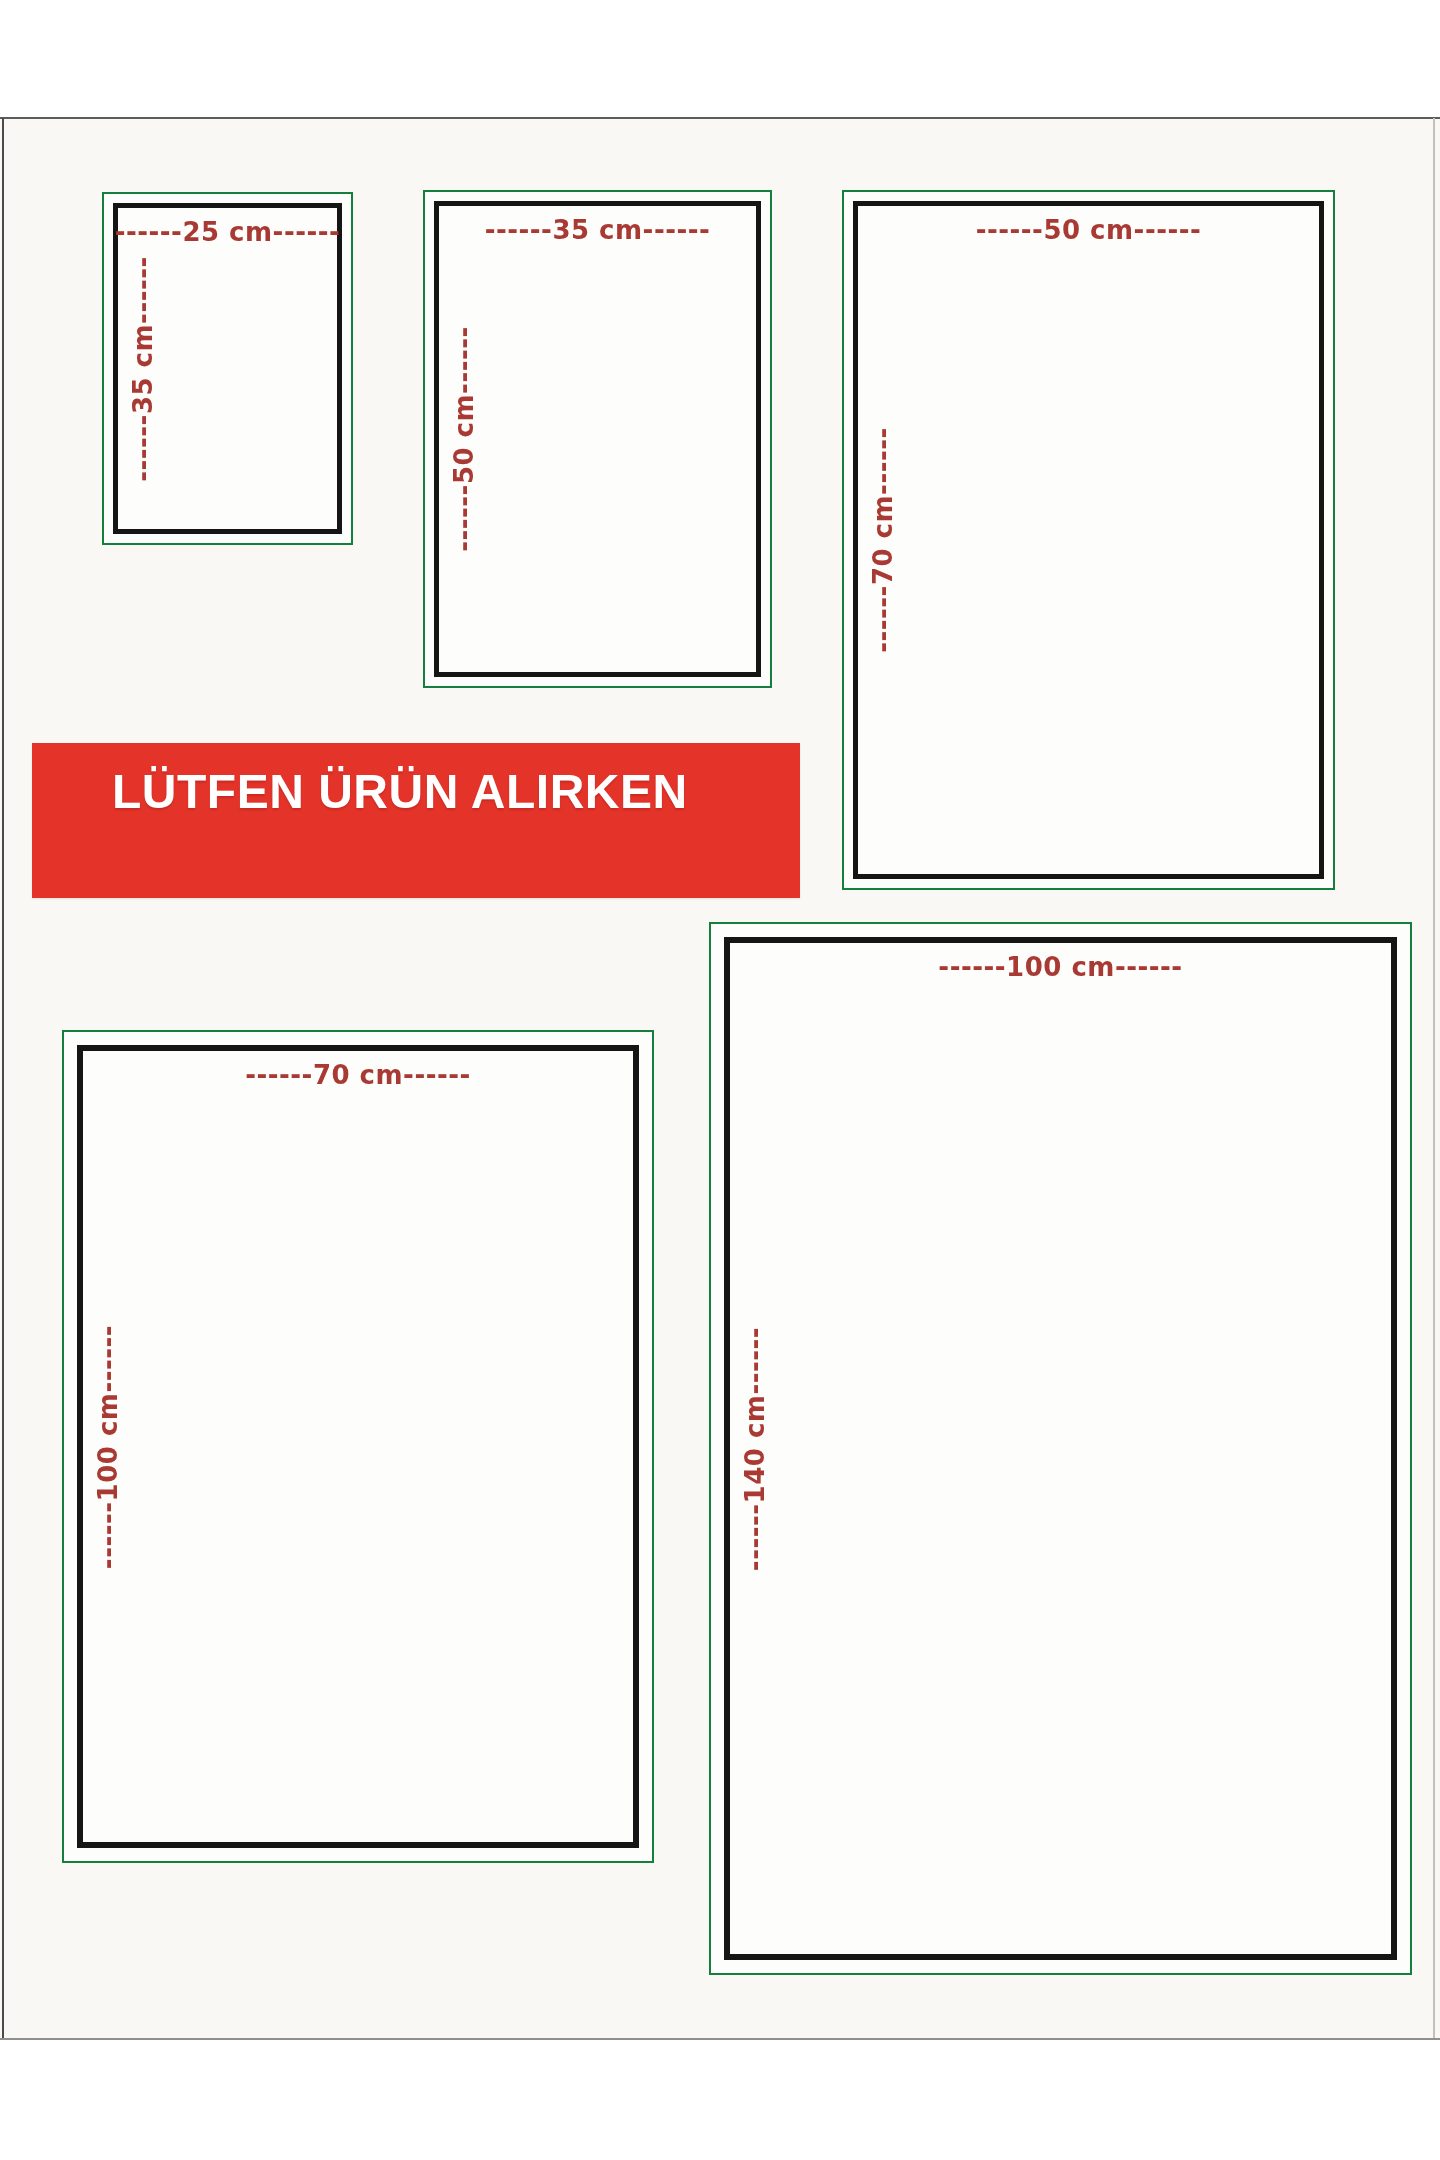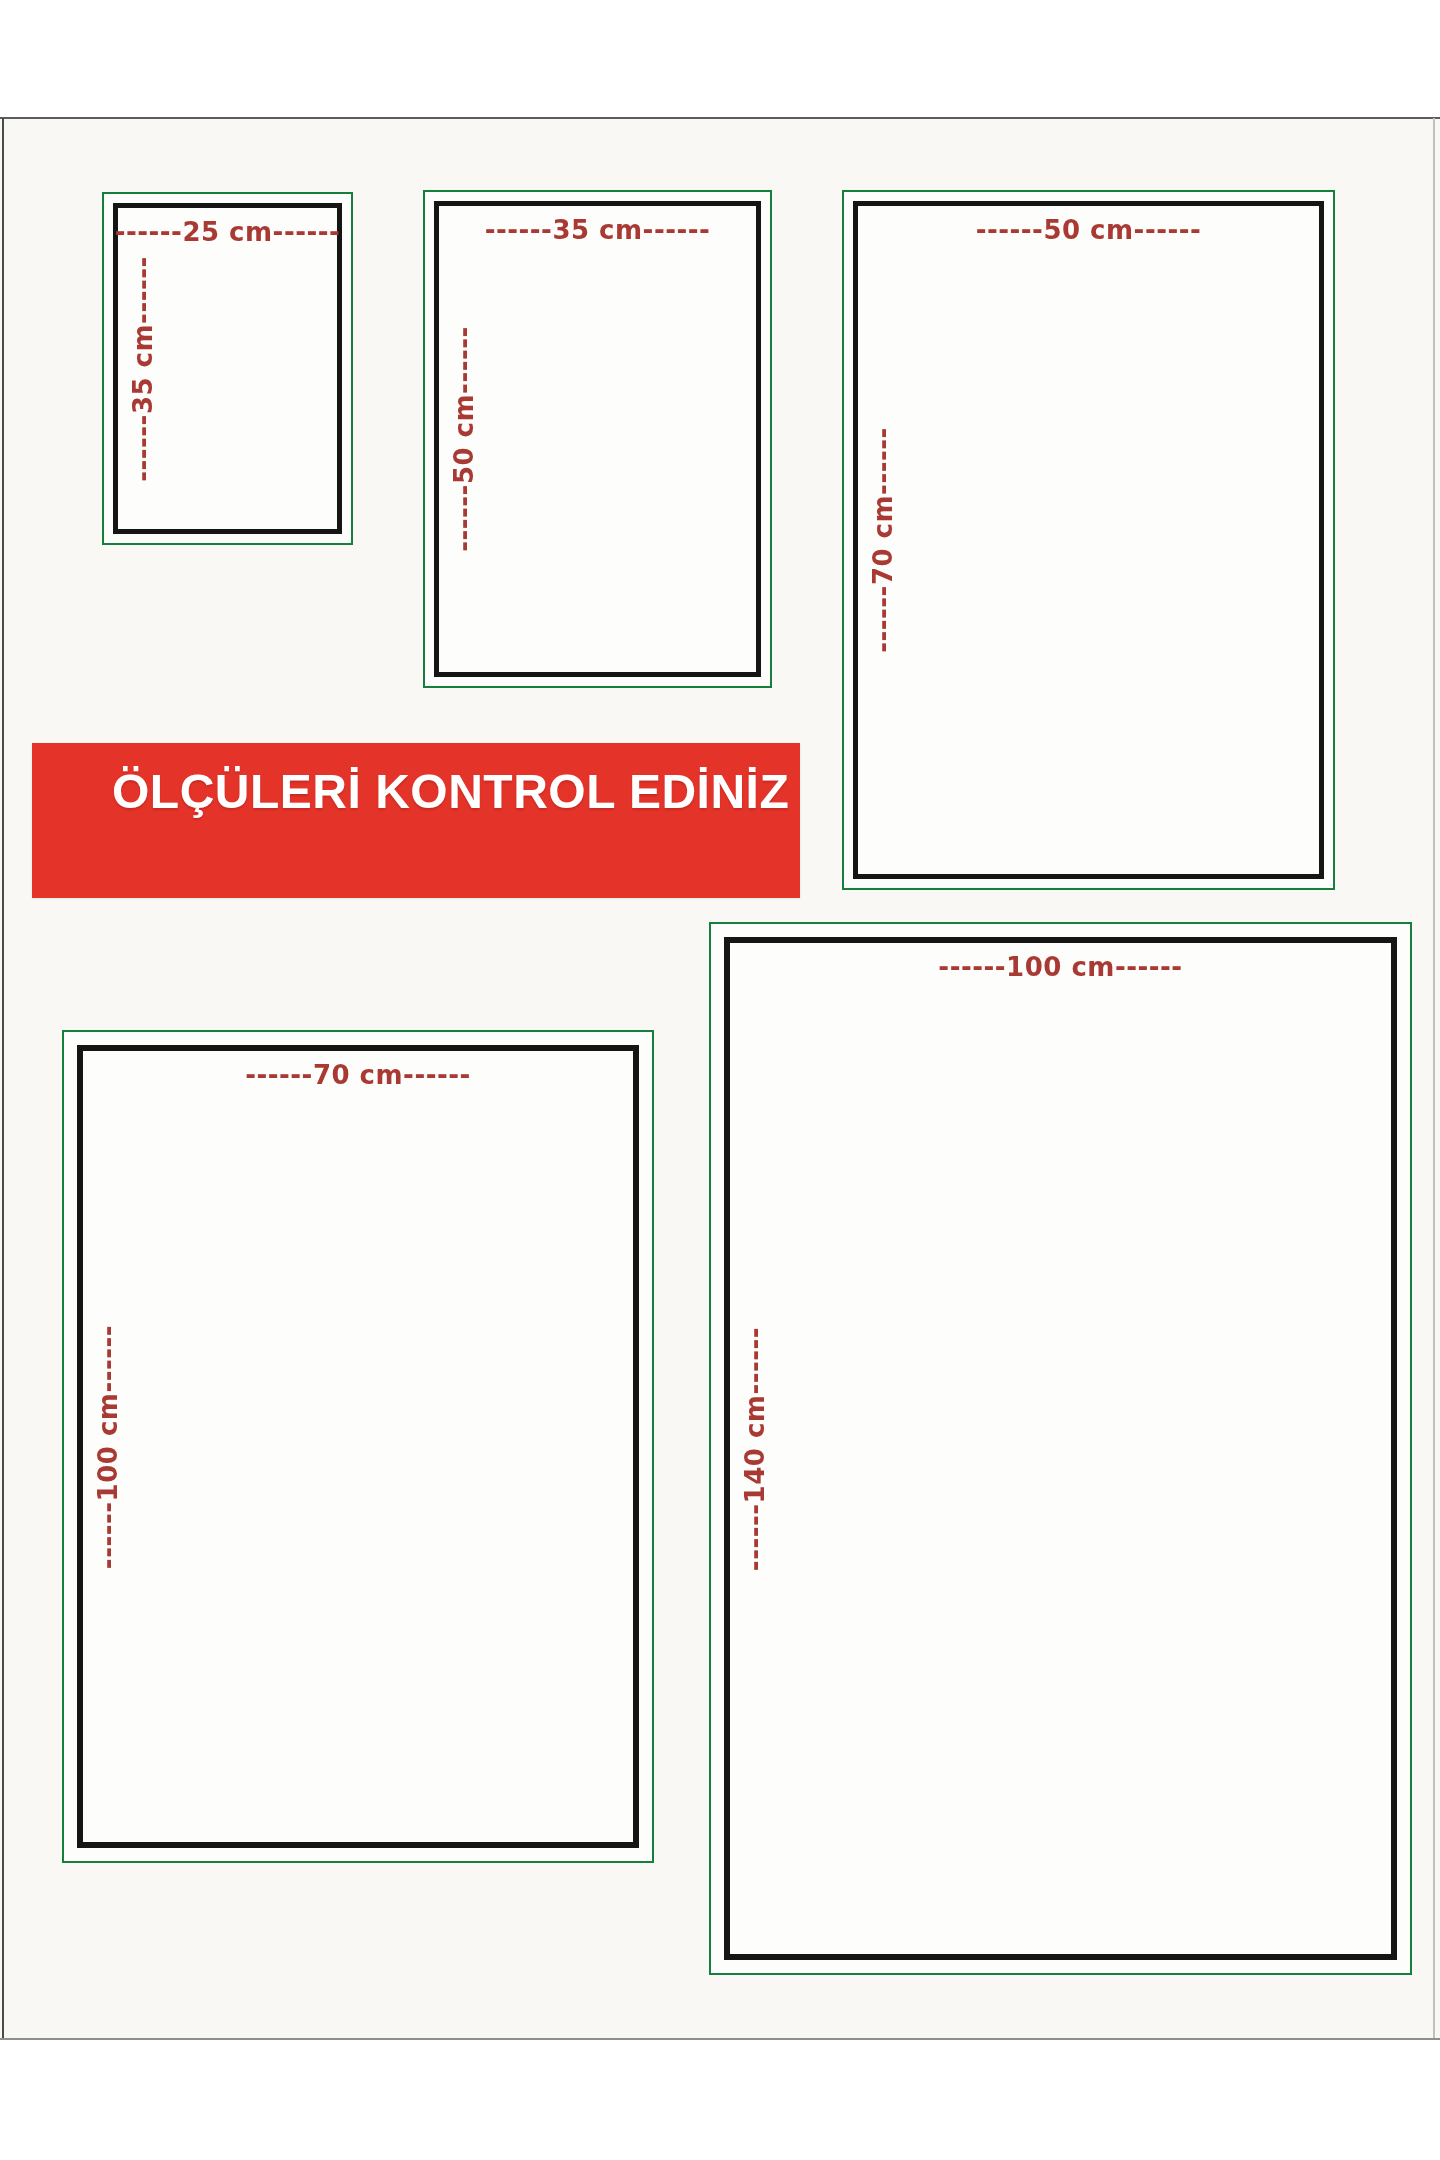--- a/index.html
+++ b/index.html
@@ -100,21 +100,21 @@
 </div>
 
 <div class="size-box box-50x70">
   <div class="inner">
     <div class="dim-label top-label">------50 cm------</div>
     <div class="dim-label side-label">------70 cm------</div>
   </div>
 </div>
 
 <div class="banner">
-  <div class="line">ÖLÇÜLERİ KONTROL EDİNİZ</div>
+  <div class="line">LÜTFEN ÜRÜN ALIRKEN</div>
 </div>
 
 <div class="size-box big box-70x100">
   <div class="inner">
     <div class="dim-label top-label">------70 cm------</div>
     <div class="dim-label side-label">------100 cm------</div>
   </div>
 </div>
 
 <div class="size-box big box-100x140">

